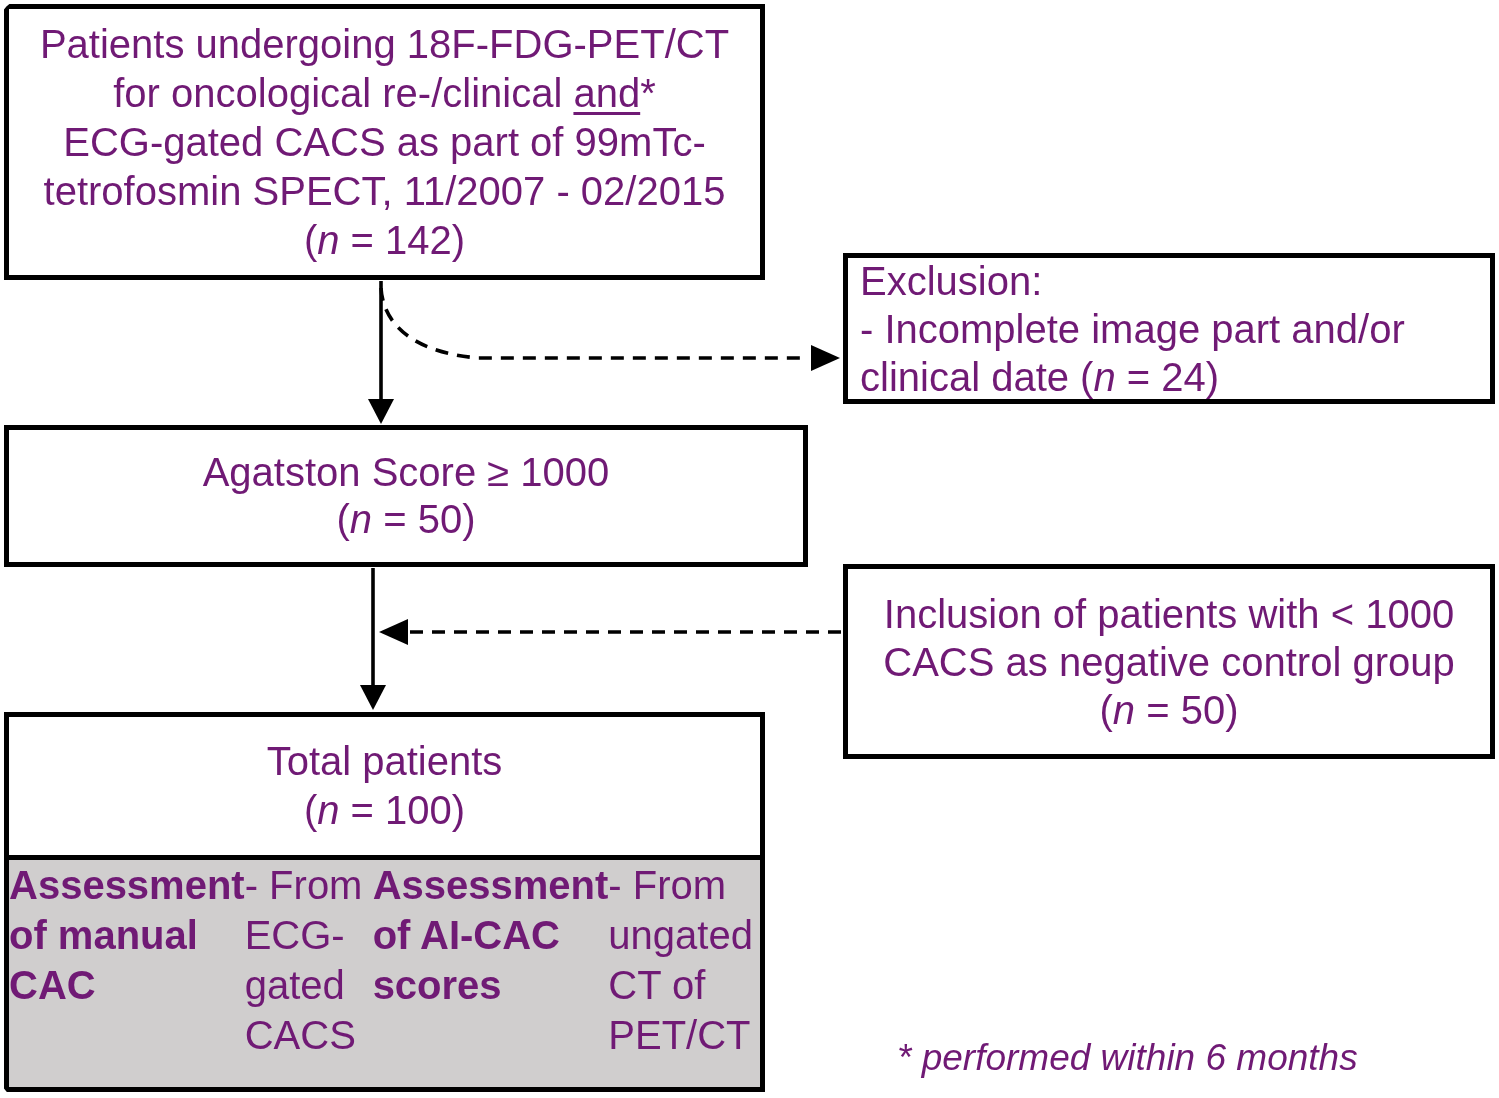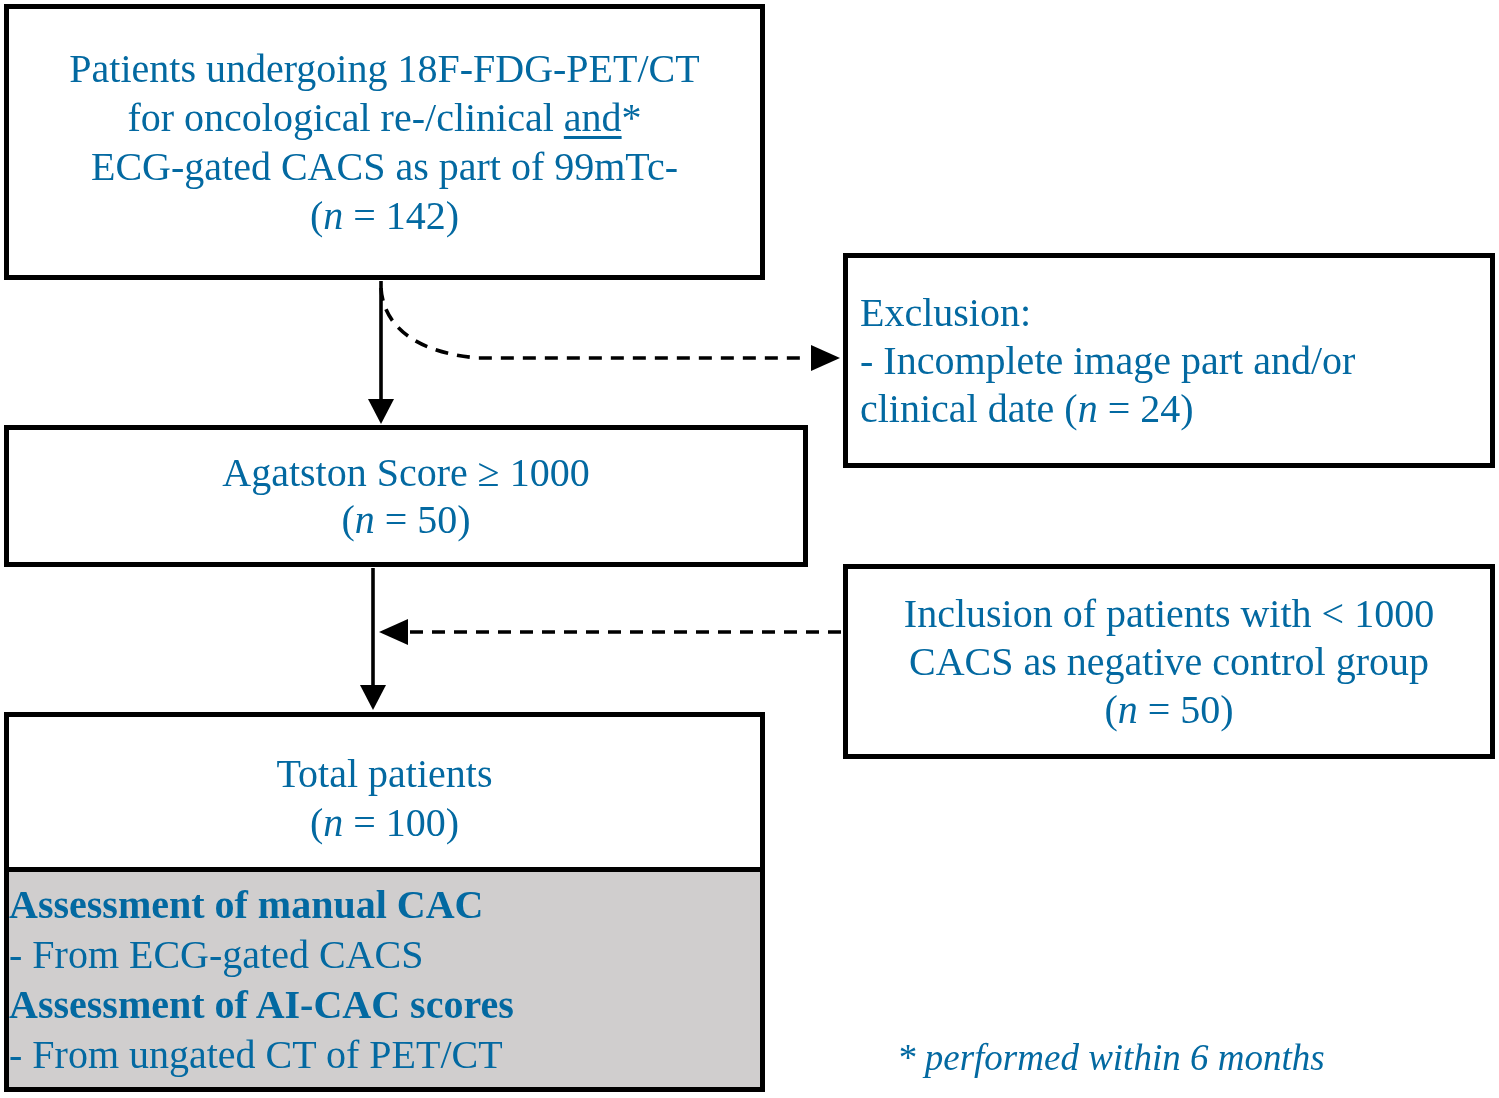--- a/index.html
+++ b/index.html
@@ -1,40 +1,41 @@
 <!DOCTYPE html>
 <html><head>
 <meta charset="utf-8">
 <style>
   html,body{margin:0;padding:0;background:#ffffff;}
   .canvas{
     position:relative;width:1499px;height:1098px;background:#ffffff;
-    font-family:Liberation Serif, serif;color:#0369a1;
+    font-family:Liberation Sans, sans-serif;color:#701a75;
     overflow:hidden;
+    border-radius:22px;
   }
   .arrows{position:absolute;left:0;top:0;width:1499px;height:1098px;}
   .arrows .solid, .arrows .dashed{stroke:#000;fill:none;stroke-width:3.6px;}
   .arrows .dashed{stroke-dasharray:13 9;}
   .arrows polygon{fill:#000;stroke:none;}
 
   .box{
     position:absolute;box-sizing:border-box;border:5px solid #000;background:#fff;
     font-size:40px;line-height:49px;
   }
   .center{display:flex;flex-direction:column;justify-content:center;text-align:center;}
   .leftalign{display:flex;flex-direction:column;justify-content:center;text-align:left;}
 
   #box-eligibility{left:4px;top:4px;width:761px;height:276px;}
-  #box-exclusion{left:843px;top:253px;width:652px;height:215px;padding-left:12px;line-height:48px;}
+  #box-exclusion{left:843px;top:253px;width:652px;height:151px;padding-left:12px;line-height:48px;}
   #box-agatston{left:4px;top:425px;width:804px;height:142px;line-height:47px;}
   #box-inclusion{left:843px;top:564px;width:652px;height:195px;line-height:48px;}
   #box-total{left:4px;top:712px;width:761px;height:380px;padding:0;display:flex;flex-direction:column;}
-  .total-white{height:138px;display:flex;flex-direction:column;justify-content:center;text-align:center;margin-top:12px;}
+  .total-white{height:138px;display:flex;flex-direction:column;justify-content:center;text-align:center;}
   .total-gray{
-    flex:1;border-top:5px solid #000;display:flex;flex-direction:column;justify-content:center;
+    flex:1;border-top:5px solid #000;display:flex;flex-direction:row;justify-content:center;
     text-align:left;line-height:50px;
   }
   .bold{font-weight:bold;}
   .u{text-decoration:underline;text-underline-offset:5px;text-decoration-thickness:3px;}
   .i{font-style:italic;}
   .footnote{
     position:absolute;left:897px;top:1036px;font-size:37px;font-style:italic;line-height:44px;
   }
 </style>
 </head>
@@ -58,20 +59,21 @@
     <g>
       <line class="dashed" x1="841" y1="632" x2="408" y2="632"></line>
       <polygon points="379,632 408,619 408,645"></polygon>
     </g>
   </svg>
 
   <div class="box center" id="box-eligibility">
     <div><span>Patients undergoing 18F-FDG-PET/CT</span></div>
     <div><span>for oncological re-/clinical </span><span class="u">and</span><span>*</span></div>
     <div><span>ECG-gated CACS as part of 99mTc-</span></div>
+    <div><span>tetrofosmin SPECT, 11/2007 - 02/2015</span></div>
     <div><span>(</span><span class="i">n</span><span> = 142)</span></div>
   </div>
 
   <div class="box leftalign" id="box-exclusion">
     <div><span>Exclusion:</span></div>
     <div><span>- Incomplete image part and/or</span></div>
     <div><span>clinical date (</span><span class="i">n</span><span> = 24)</span></div>
   </div>
 
   <div class="box center" id="box-agatston">

